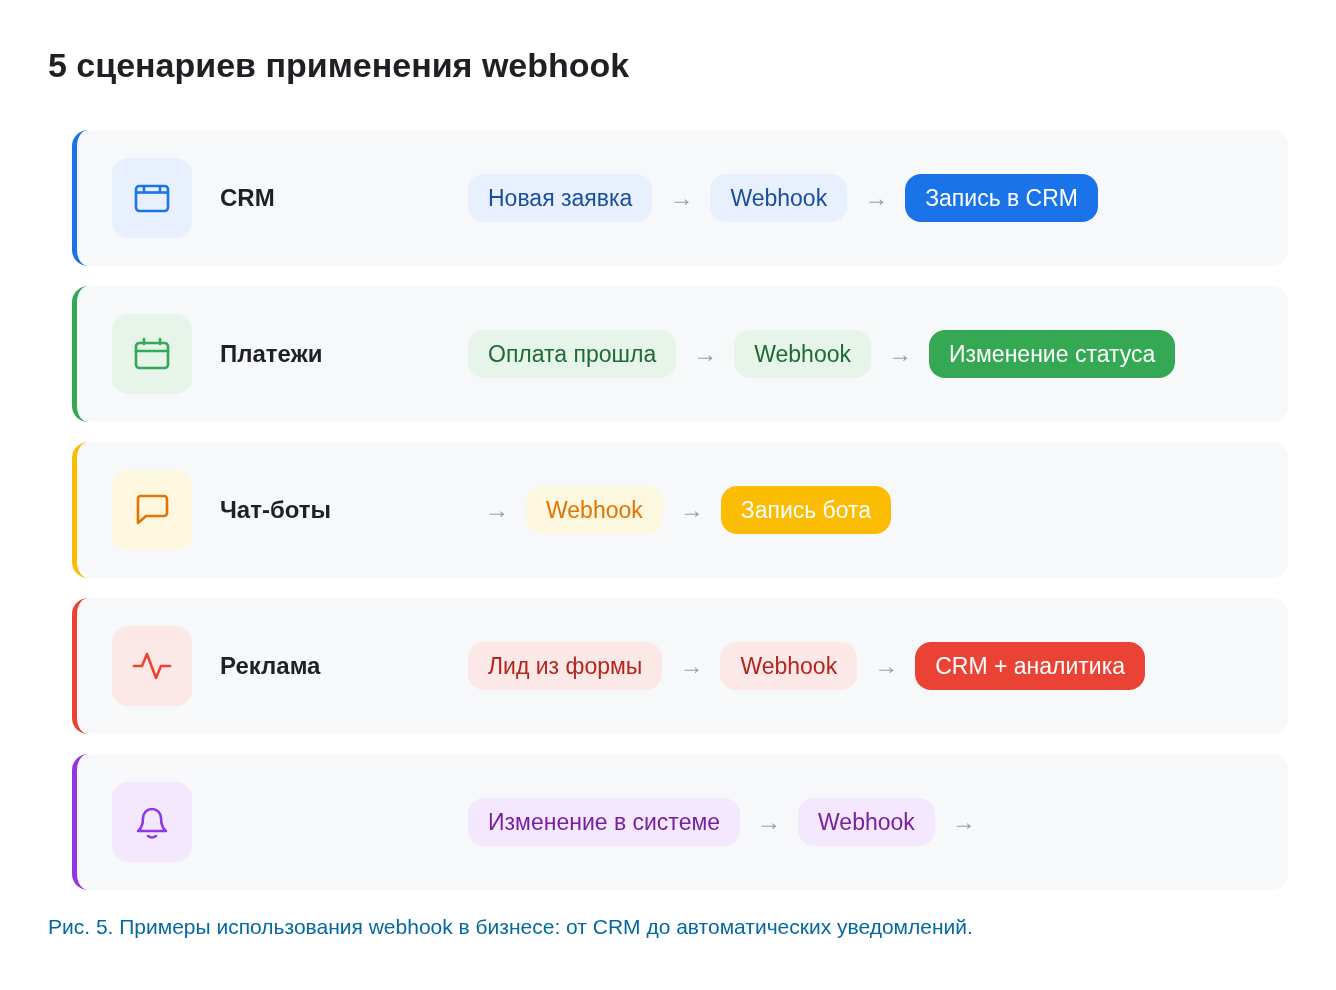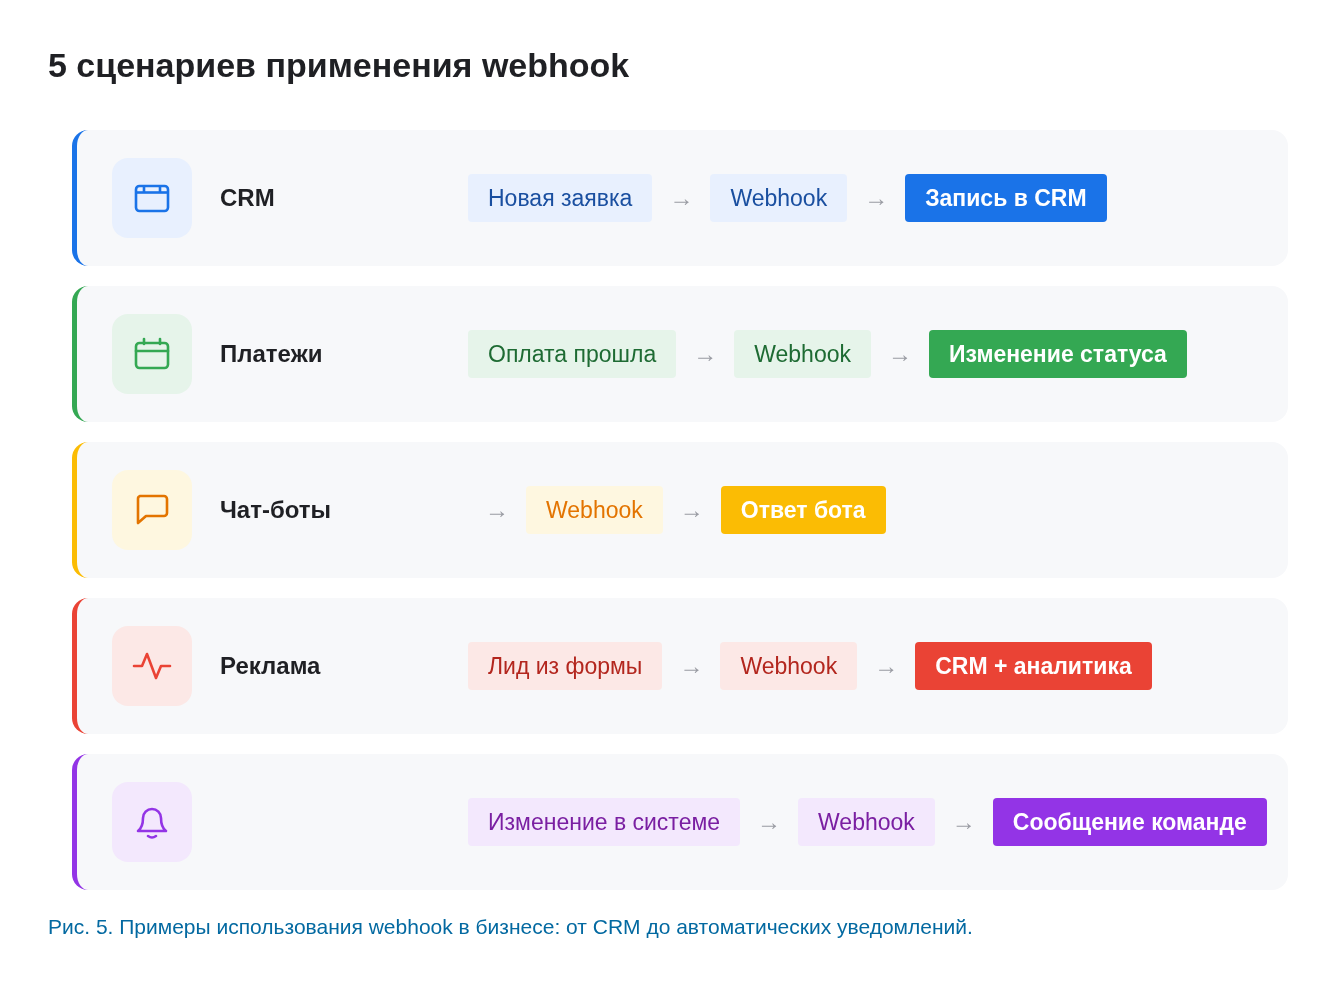--- a/index.html
+++ b/index.html
@@ -26,26 +26,26 @@
     .card-title {
       position: absolute; left: 143px; top: 0; height: 136px;
       display: flex; align-items: center;
       font-size: 24px; font-weight: 700; color: #1f2024;
     }
     .flow {
       position: absolute; left: 391px; top: 44px; height: 48px;
       display: flex; align-items: center;
     }
     .chip {
-      height: 48px; padding: 0 20px; border-radius: 4px;
+      height: 48px; padding: 0 20px; border-radius: 16px;
       display: flex; align-items: center;
       font-size: 23px; white-space: nowrap;
       background: var(--soft); color: var(--text);
     }
-    .chip.final { background: var(--accent); color: #ffffff; font-weight: 700; }
+    .chip.final { background: var(--accent); color: #ffffff; font-weight: 400; }
     .arrow {
       width: 58px; text-align: center; color: #9a9ca3; font-size: 24px;
       display: flex; align-items: center; justify-content: center;
     }
     .caption {
       position: absolute; left: 48px; top: 915px;
       font-size: 21px; color: #0369a1;
     }
   </style>
 </head>
@@ -97,21 +97,21 @@
     <div class="icon-box">
       <svg viewBox="0 0 40 40" fill="none" stroke="#e37400" stroke-width="2.6" stroke-linejoin="round" stroke-linecap="round">
         <path d="M8 6 H32 A3 3 0 0 1 35 9 V23 A3 3 0 0 1 32 26 H14 L6 33 V9 A3 3 0 0 1 8 6 Z"></path>
       </svg>
     </div>
     <div class="card-title">Чат-боты</div>
     <div class="flow">
       <div class="arrow">→</div>
       <div class="chip">Webhook</div>
       <div class="arrow">→</div>
-      <div class="chip final">Ответ бота</div>
+      <div class="chip final">Запись бота</div>
     </div>
   </div>
 
   <div class="card" style="--accent:#ea4335; --soft:#fce8e6; --text:#b3261e;">
     <div class="icon-box">
       <svg viewBox="0 0 40 40" fill="none" stroke="#ea4335" stroke-width="2.6" stroke-linejoin="round" stroke-linecap="round">
         <polyline points="2,20 10,20 15,8 24,32 29,20 38,20"></polyline>
       </svg>
     </div>
     <div class="card-title">Реклама</div>
@@ -129,19 +129,18 @@
       <svg viewBox="0 0 40 40" fill="none" stroke="#9334e6" stroke-width="2.6" stroke-linejoin="round" stroke-linecap="round">
         <path d="M6 29 C10 26 11 22 11 16 A9 9 0 0 1 29 16 C29 22 30 26 34 29 Z"></path>
         <path d="M16 34 Q20 37 24 34"></path>
       </svg>
     </div>
     <div class="flow">
       <div class="chip">Изменение в системе</div>
       <div class="arrow">→</div>
       <div class="chip">Webhook</div>
       <div class="arrow">→</div>
-      <div class="chip final">Сообщение команде</div>
     </div>
   </div>
 
 </div>
 
 <div class="caption">Рис. 5. Примеры использования webhook в бизнесе: от CRM до автоматических уведомлений.</div>
 
 </body></html>

